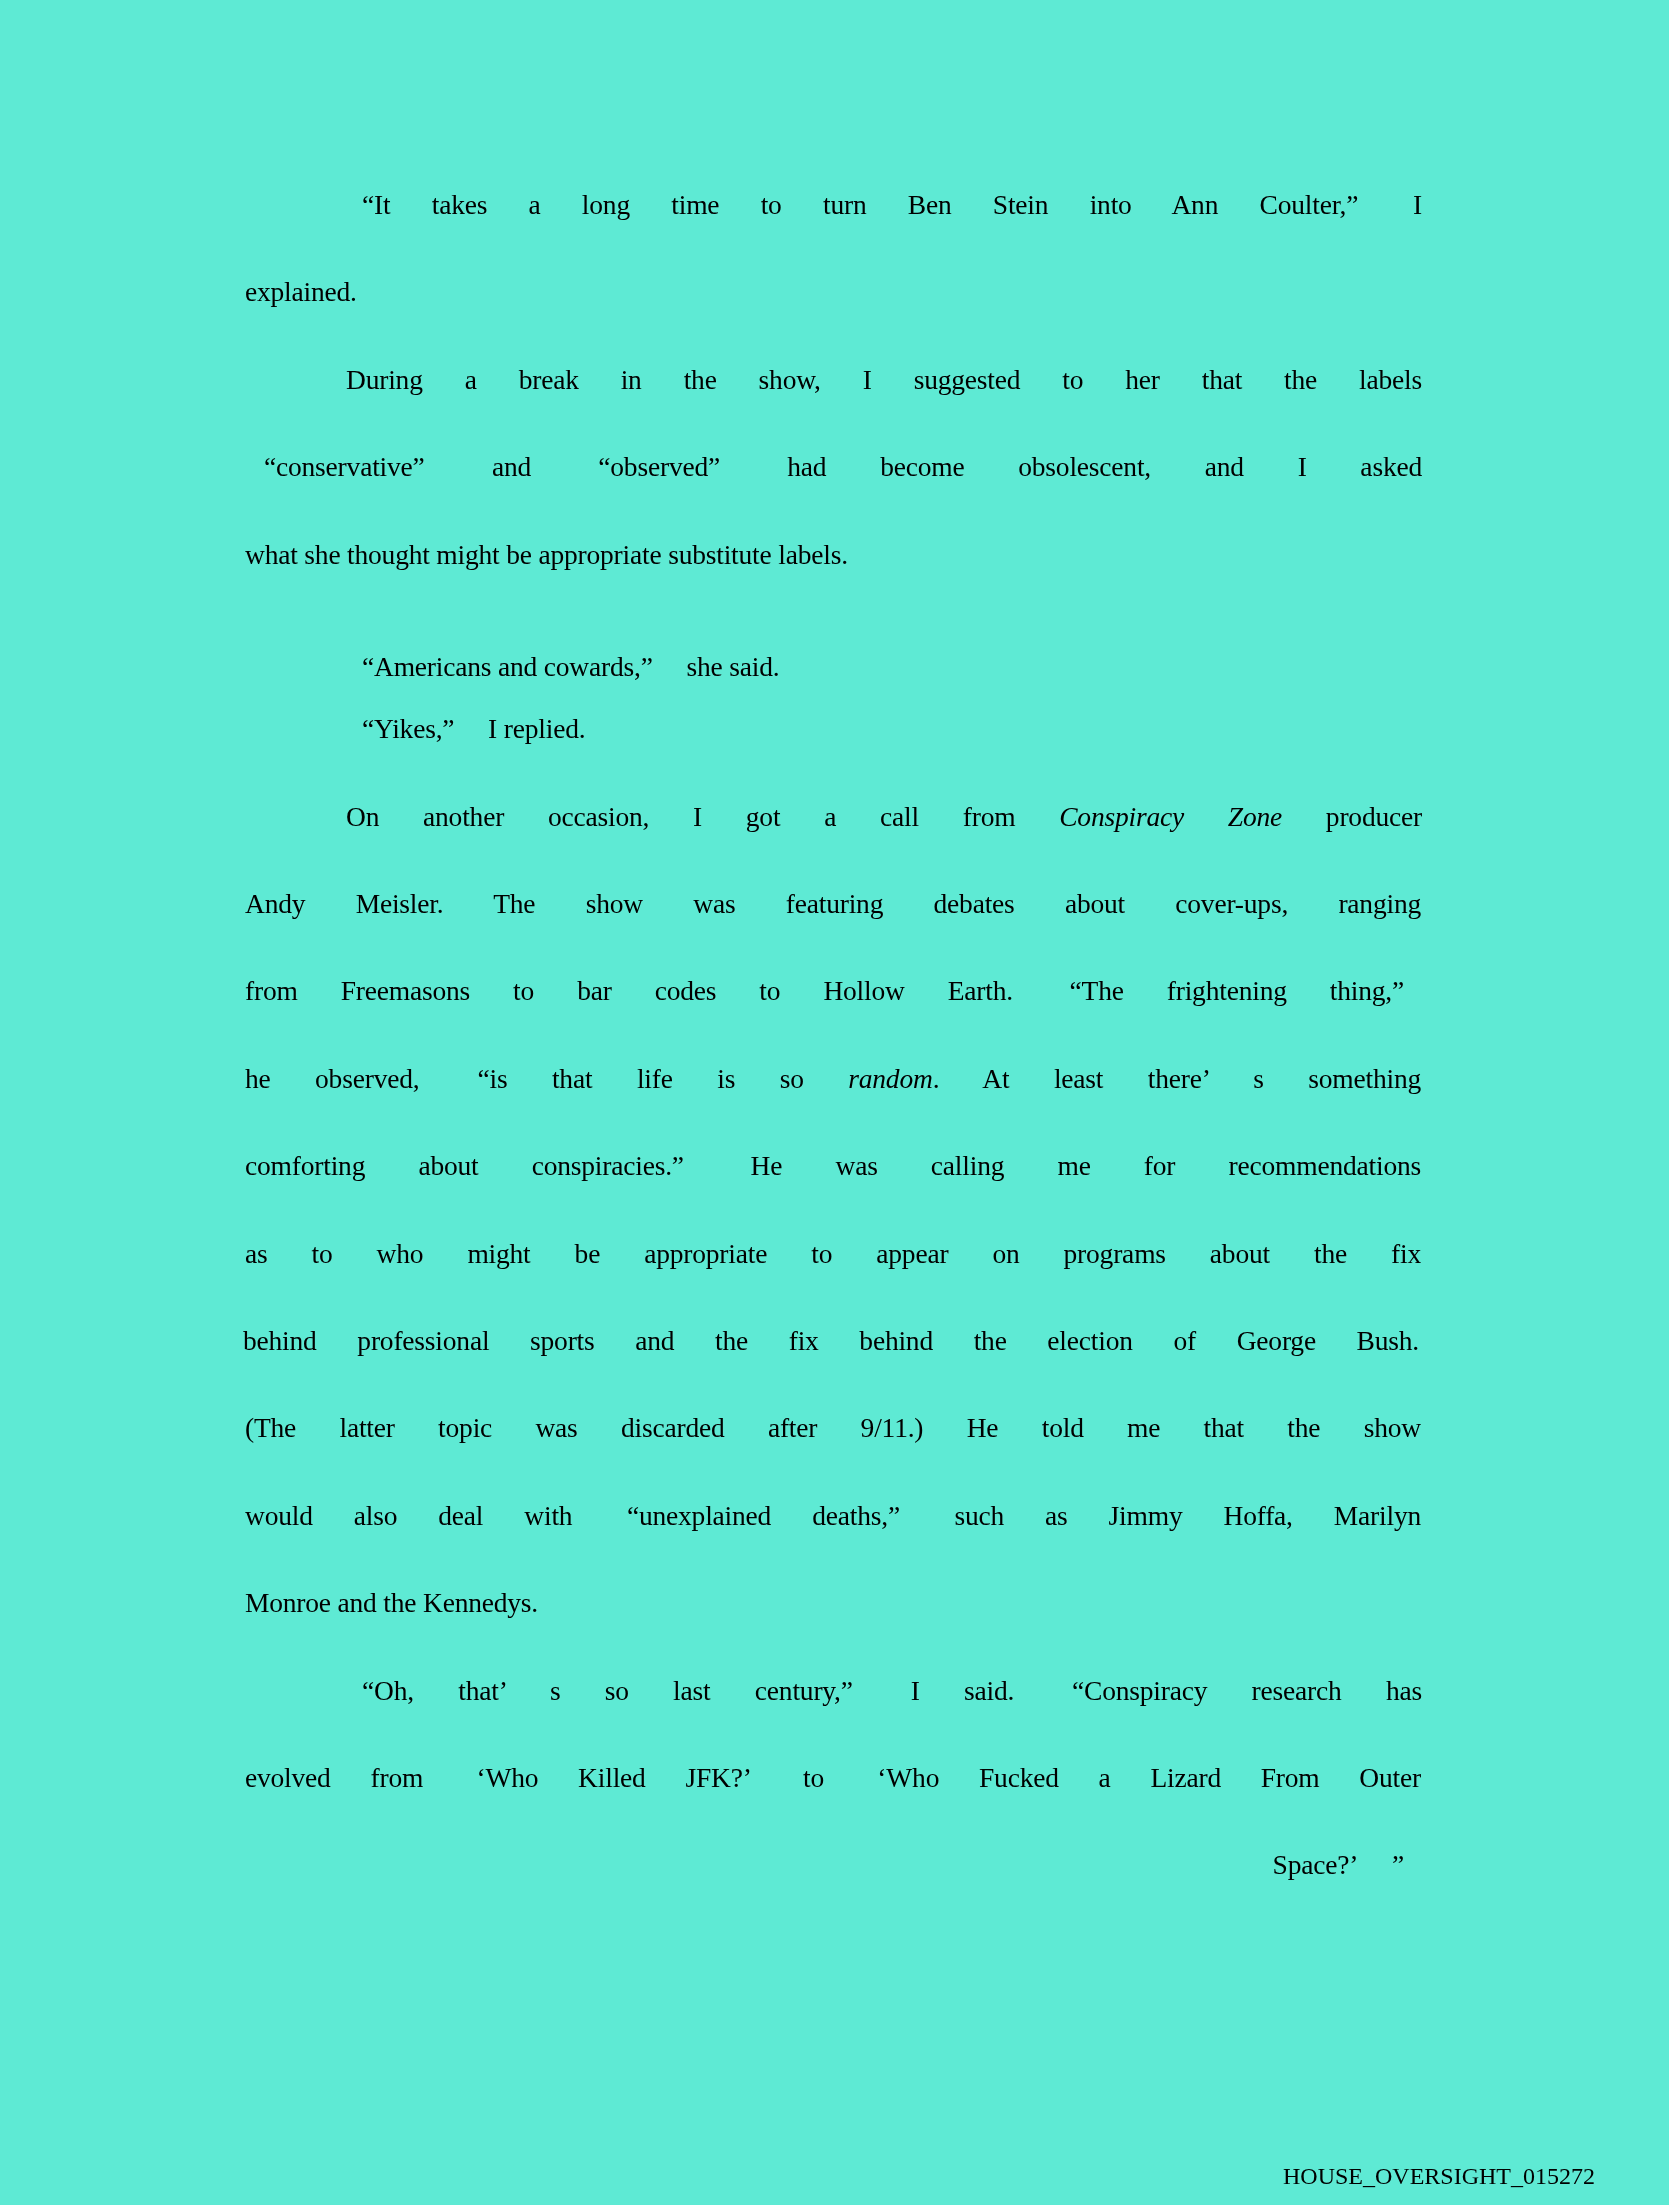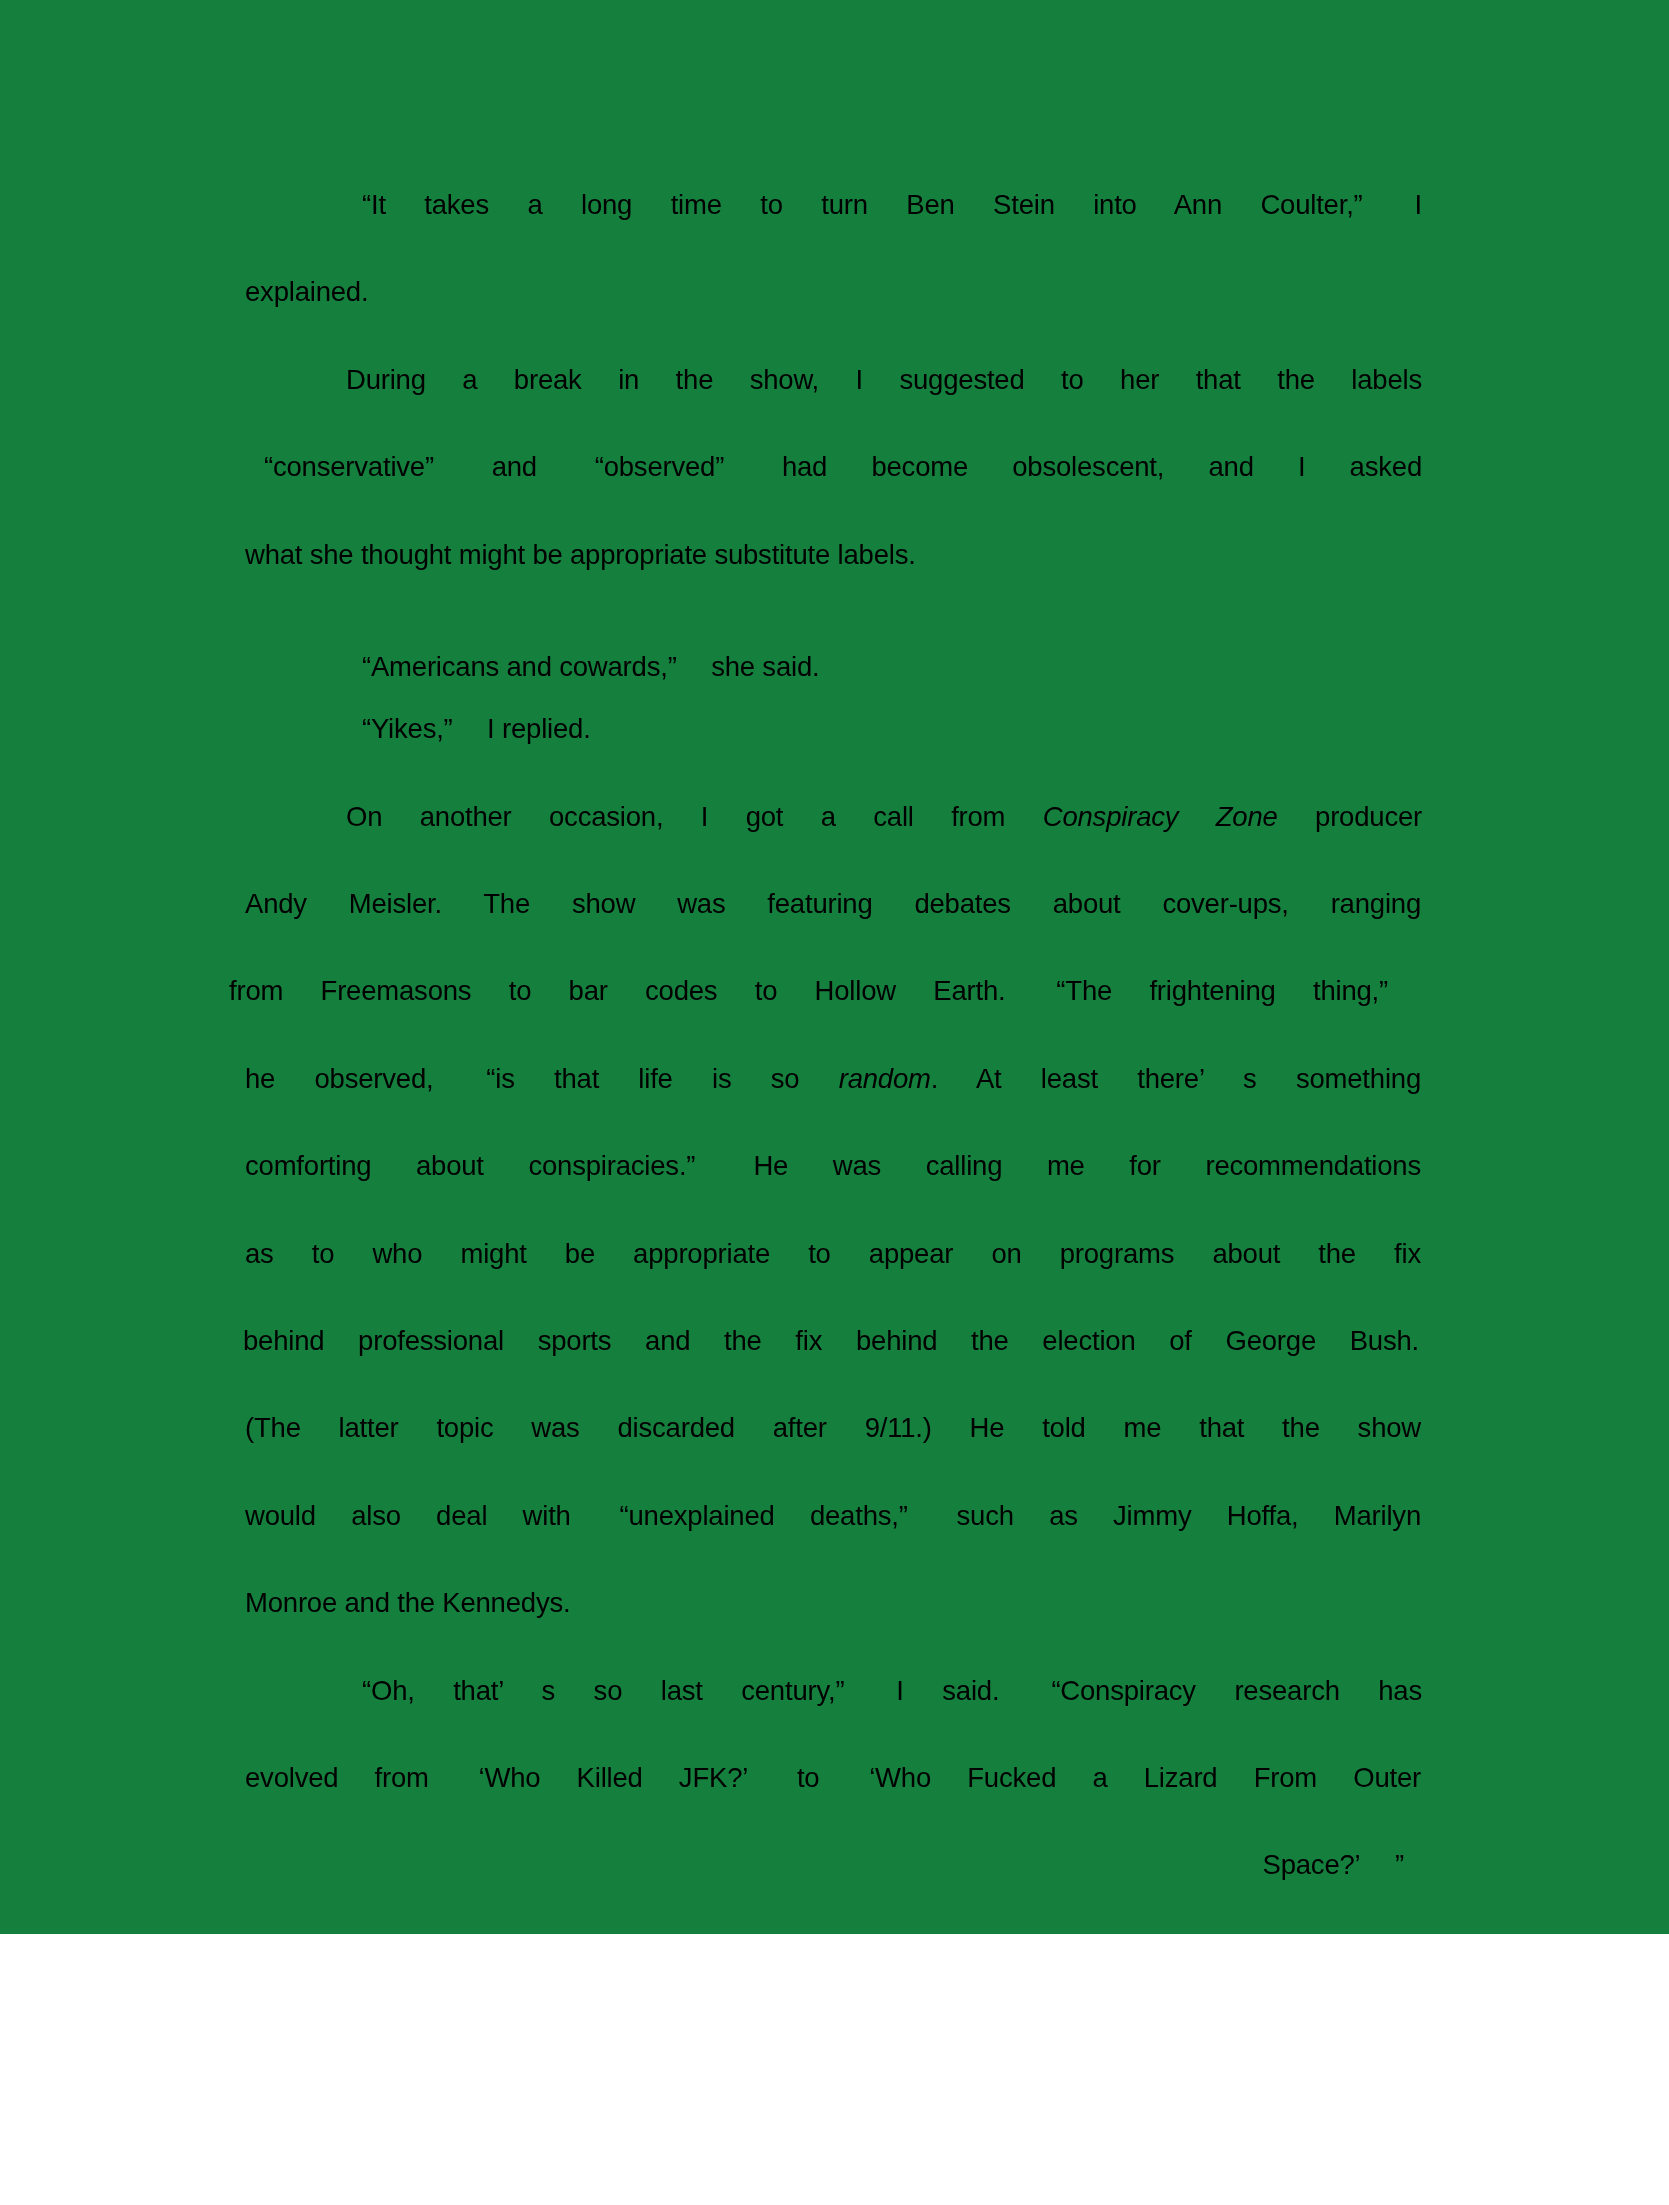--- a/index.html
+++ b/index.html
@@ -3,24 +3,24 @@
 <meta charset="utf-8">
 <style>
   html, body {
     margin: 0;
     padding: 0;
     background: #ffffff;
   }
   .page {
     position: relative;
     width: 1669px;
-    height: 1934px;
-    background: #15803d;
+    height: 2205px;
+    background: #5eead4;
     color: #000000;
-    font-family: Liberation Sans, sans-serif;
+    font-family: Liberation Serif, serif;
     overflow: hidden;
   }
   .line {
     position: absolute;
     font-size: 27.5px;
     line-height: 87px;
     height: 88px;
     letter-spacing: -0.2px;
     white-space: nowrap;
   }
@@ -50,21 +50,21 @@
   <div id="text-block">
       <div class="line j" style="top: 161px; left: 362px; width: 1060px;"><span>“It takes a long time to turn Ben Stein into Ann Coulter,”  I</span></div>
       <div class="line" style="top: 248px; left: 245px; width: 1176px;"><span>explained.</span></div>
       <div class="line j" style="top: 336px; left: 346px; width: 1076px;"><span>During a break in the show, I suggested to her that the labels</span></div>
       <div class="line j" style="top: 423px; left: 264px; width: 1158px;"><span>“conservative”  and  “observed”  had become obsolescent, and I asked</span></div>
       <div class="line" style="top: 511px; left: 245px; width: 1176px;"><span>what she thought might be appropriate substitute labels.</span></div>
       <div class="line" style="top: 623px; left: 362px; width: 1060px;"><span>“Americans and cowards,”   she said.</span></div>
       <div class="line" style="top: 685px; left: 362px; width: 1060px;"><span>“Yikes,”   I replied.</span></div>
       <div class="line j" style="top: 773px; left: 346px; width: 1076px;"><span>On another occasion, I got a call from </span><span class="em">Conspiracy Zone</span><span> producer</span></div>
       <div class="line j" style="top: 860px; left: 245px; width: 1176px;"><span>Andy Meisler. The show was featuring debates about cover-ups, ranging</span></div>
-      <div class="line j" style="top: 947px; left: 229px; width: 1159px;"><span>from Freemasons to bar codes to Hollow Earth.  “The frightening thing,”</span></div>
+      <div class="line j" style="top: 947px; left: 245px; width: 1159px;"><span>from Freemasons to bar codes to Hollow Earth.  “The frightening thing,”</span></div>
       <div class="line j" style="top: 1035px; left: 245px; width: 1176px;"><span>he observed,  “is that life is so </span><span class="em">random</span><span>. At least there’ s something</span></div>
       <div class="line j" style="top: 1122px; left: 245px; width: 1176px;"><span>comforting about conspiracies.”  He was calling me for recommendations</span></div>
       <div class="line j" style="top: 1210px; left: 245px; width: 1176px;"><span>as to who might be appropriate to appear on programs about the fix</span></div>
       <div class="line j" style="top: 1297px; left: 243px; width: 1176px;"><span>behind professional sports and the fix behind the election of George Bush.</span></div>
       <div class="line j" style="top: 1384px; left: 245px; width: 1176px;"><span>(The latter topic was discarded after 9/11.) He told me that the show</span></div>
       <div class="line j" style="top: 1472px; left: 245px; width: 1176px;"><span>would also deal with  “unexplained deaths,”  such as Jimmy Hoffa, Marilyn</span></div>
       <div class="line" style="top: 1559px; left: 245px; width: 1176px;"><span>Monroe and the Kennedys.</span></div>
       <div class="line j" style="top: 1647px; left: 362px; width: 1060px;"><span>“Oh, that’ s so last century,”  I said.  “Conspiracy research has</span></div>
       <div class="line j" style="top: 1734px; left: 245px; width: 1176px;"><span>evolved from  ‘Who Killed JFK?’  to  ‘Who Fucked a Lizard From Outer</span></div>
       <div class="line" style="top: 1821px; left: 228px; width: 1176px; text-align: right;"><span>Space?’   ”</span></div>

